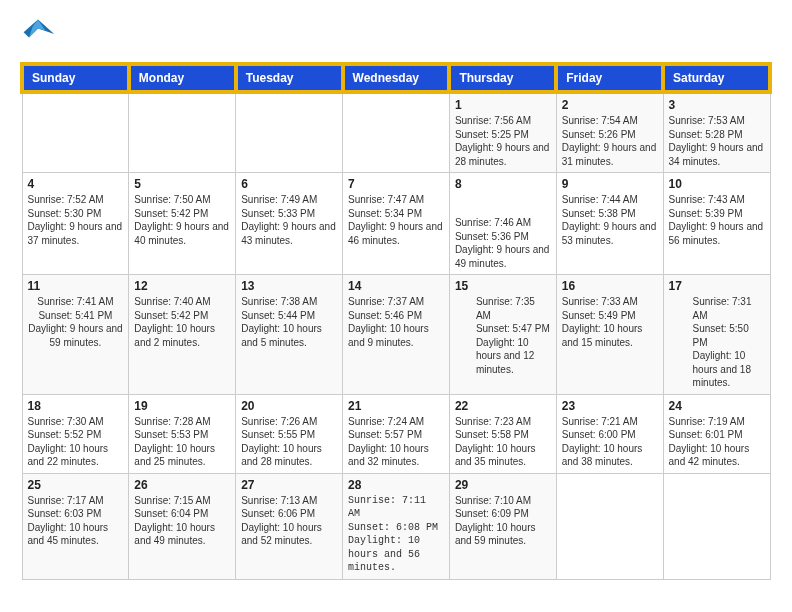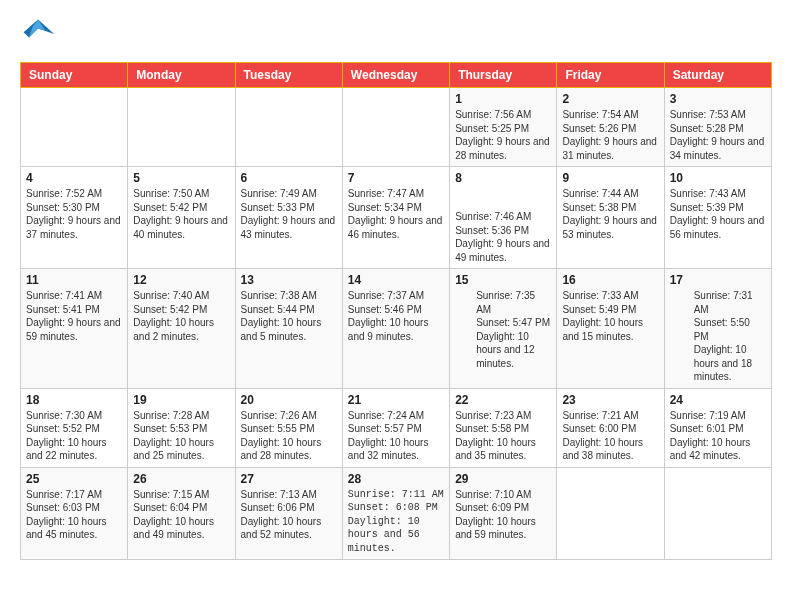--- a/index.html
+++ b/index.html
@@ -38,27 +38,27 @@
       font-size: 15px;
       color: #333;
       font-weight: normal;
     }
     .calendar {
       width: 100%;
       border-collapse: collapse;
       font-size: 11px;
     }
     .calendar th {
-      background: #ef4444;
+      background: #1d4ed8;
       color: #fff;
       padding: 5px 8px;
       text-align: left;
       font-size: 12px;
       font-weight: bold;
-      border: 1px solid #eab308;
+      border: 4px solid #eab308;
     }
     .calendar td {
       border: 1px solid #ccc;
       vertical-align: top;
       padding: 4px 5px;
       width: calc(100% / 7);
       min-height: 80px;
       background: #fff;
     }
     .calendar tr:nth-child(odd) td {
@@ -179,21 +179,21 @@
         <td>
           <div class="day-number">10</div>
           <div class="day-info" style="white-space: pre-line;">Sunrise: 7:43 AM
 Sunset: 5:39 PM
 Daylight: 9 hours and 56 minutes.</div>
         </td>
       </tr>
       <tr>
         <td>
           <div class="day-number">11</div>
-          <div class="day-info" style="white-space: pre-line;">Sunrise: 7:41 AM
+          <div class="day-info" style="white-space: pre-line; text-align: center;">Sunrise: 7:41 AM
 Sunset: 5:41 PM
 Daylight: 9 hours and 59 minutes.</div>
         </td>
         <td>
           <div class="day-number">12</div>
           <div class="day-info" style="white-space: pre-line;">Sunrise: 7:40 AM
 Sunset: 5:42 PM
 Daylight: 10 hours and 2 minutes.</div>
         </td>
         <td>

